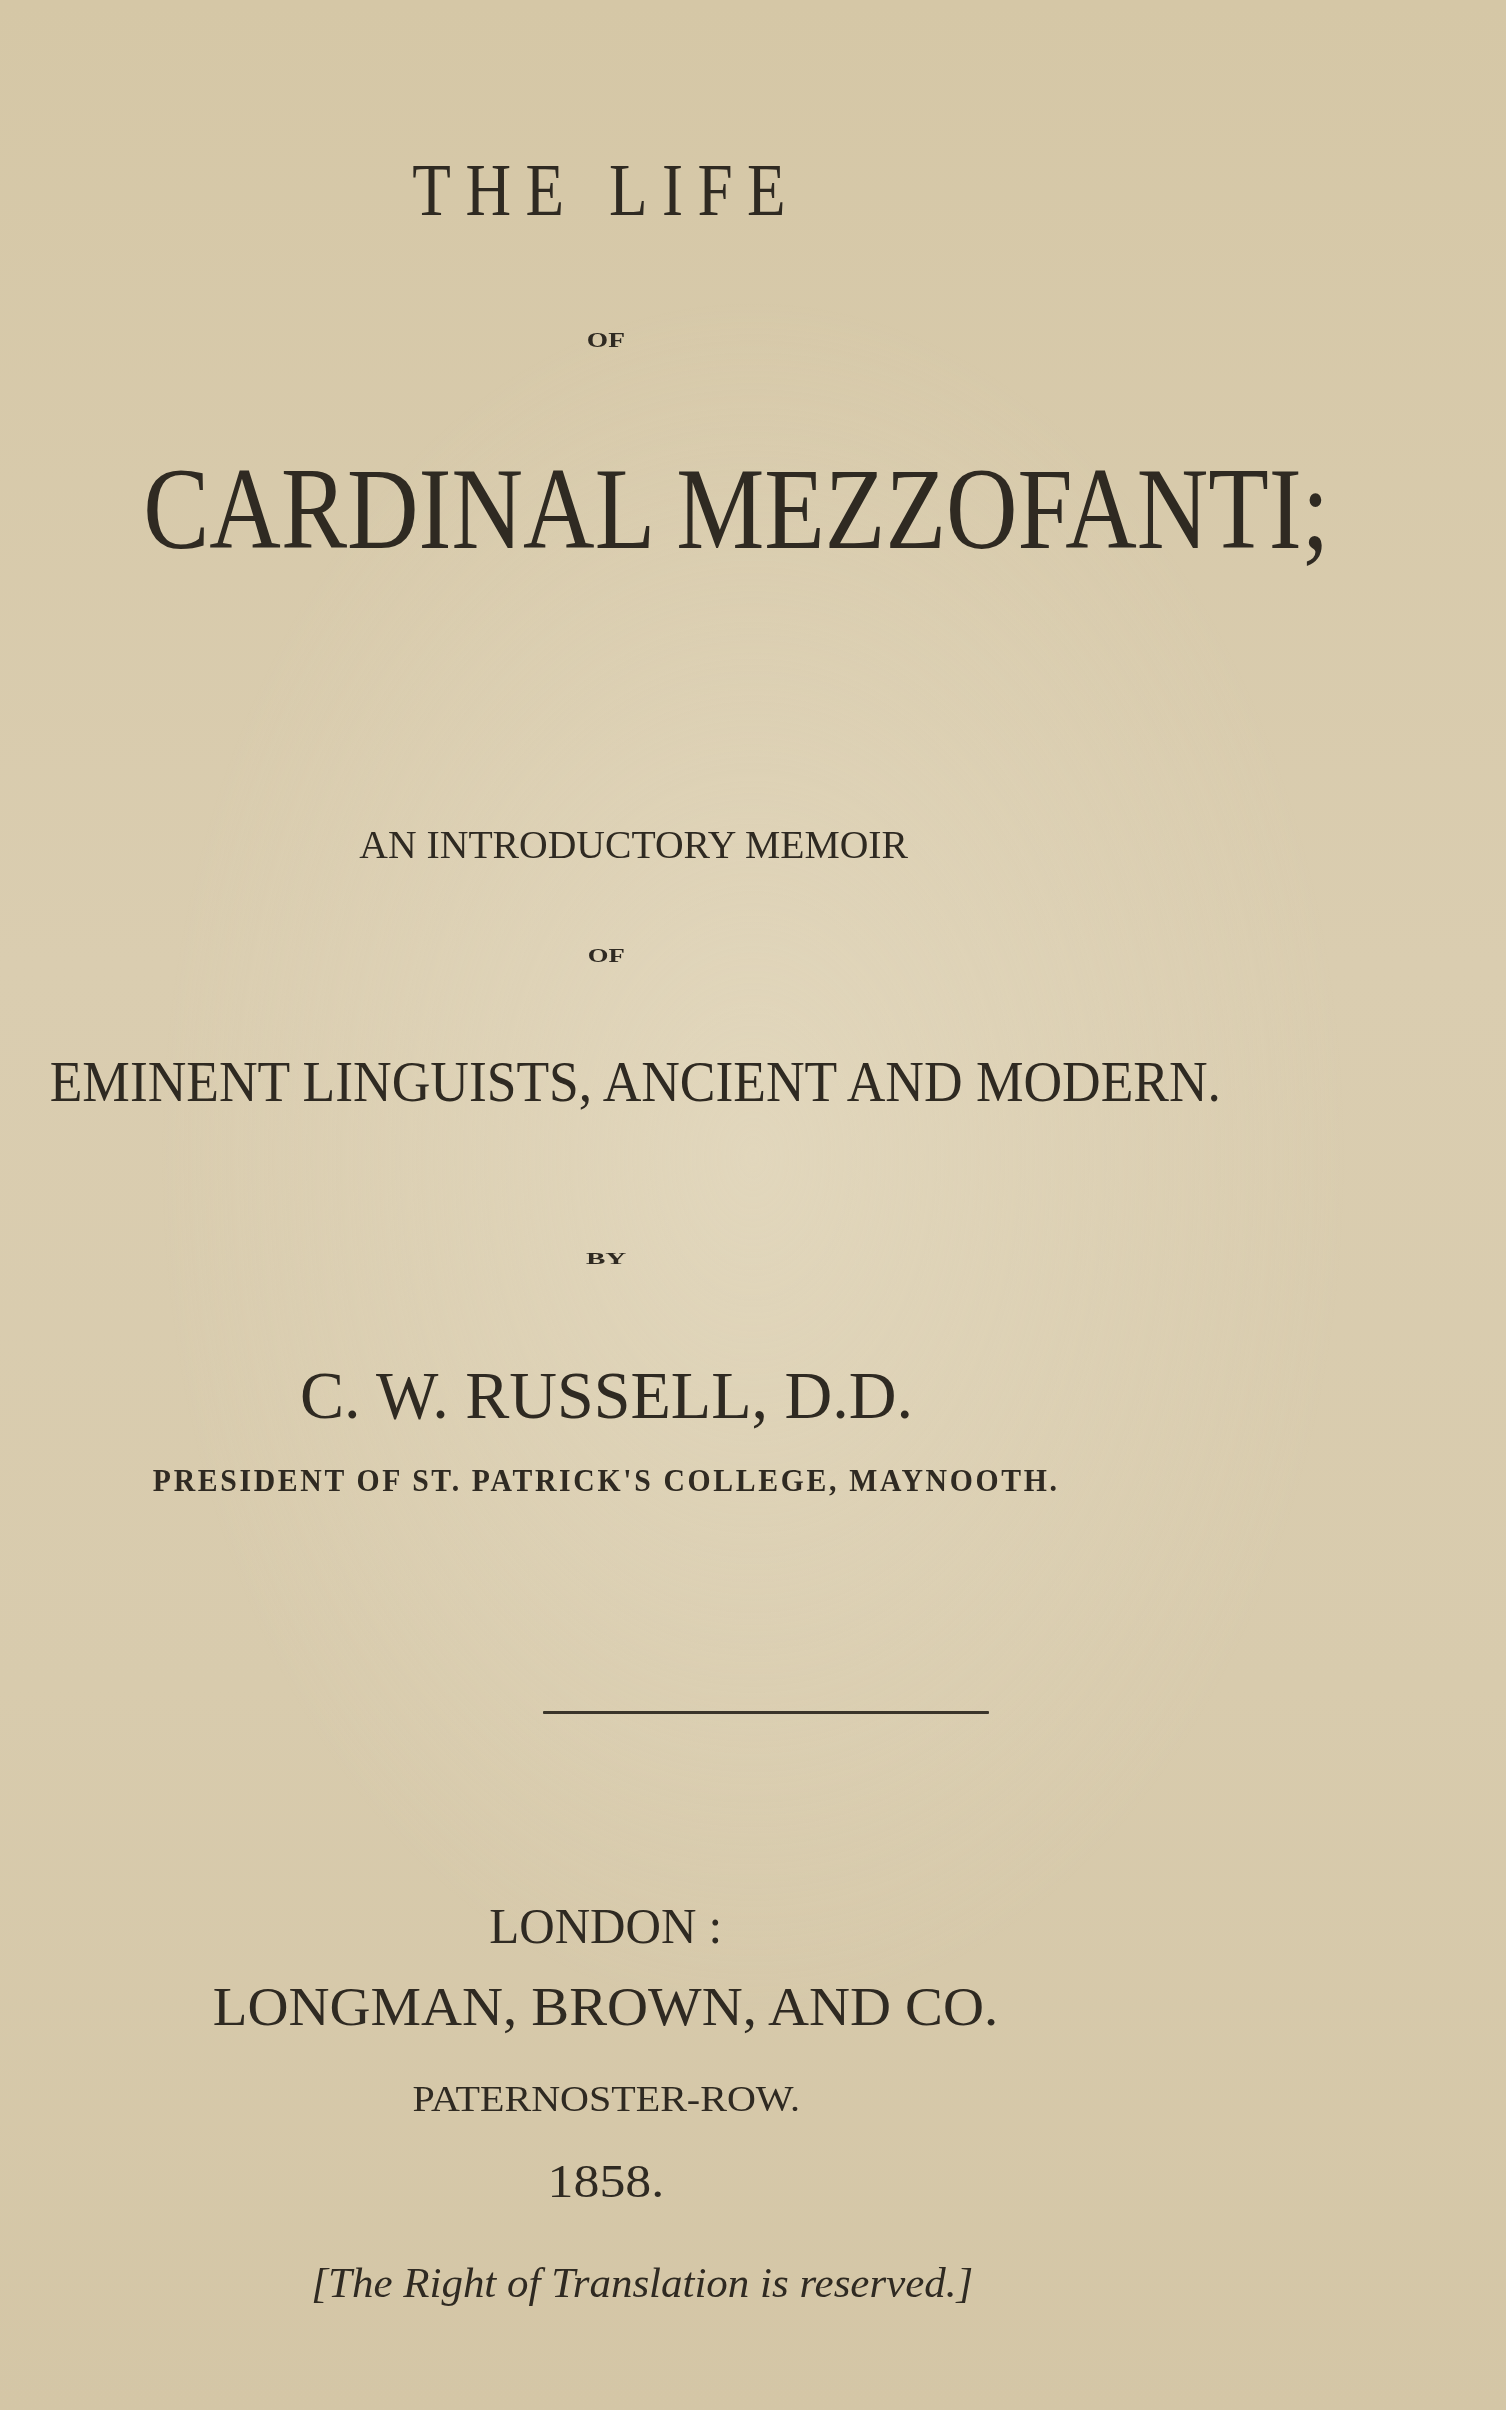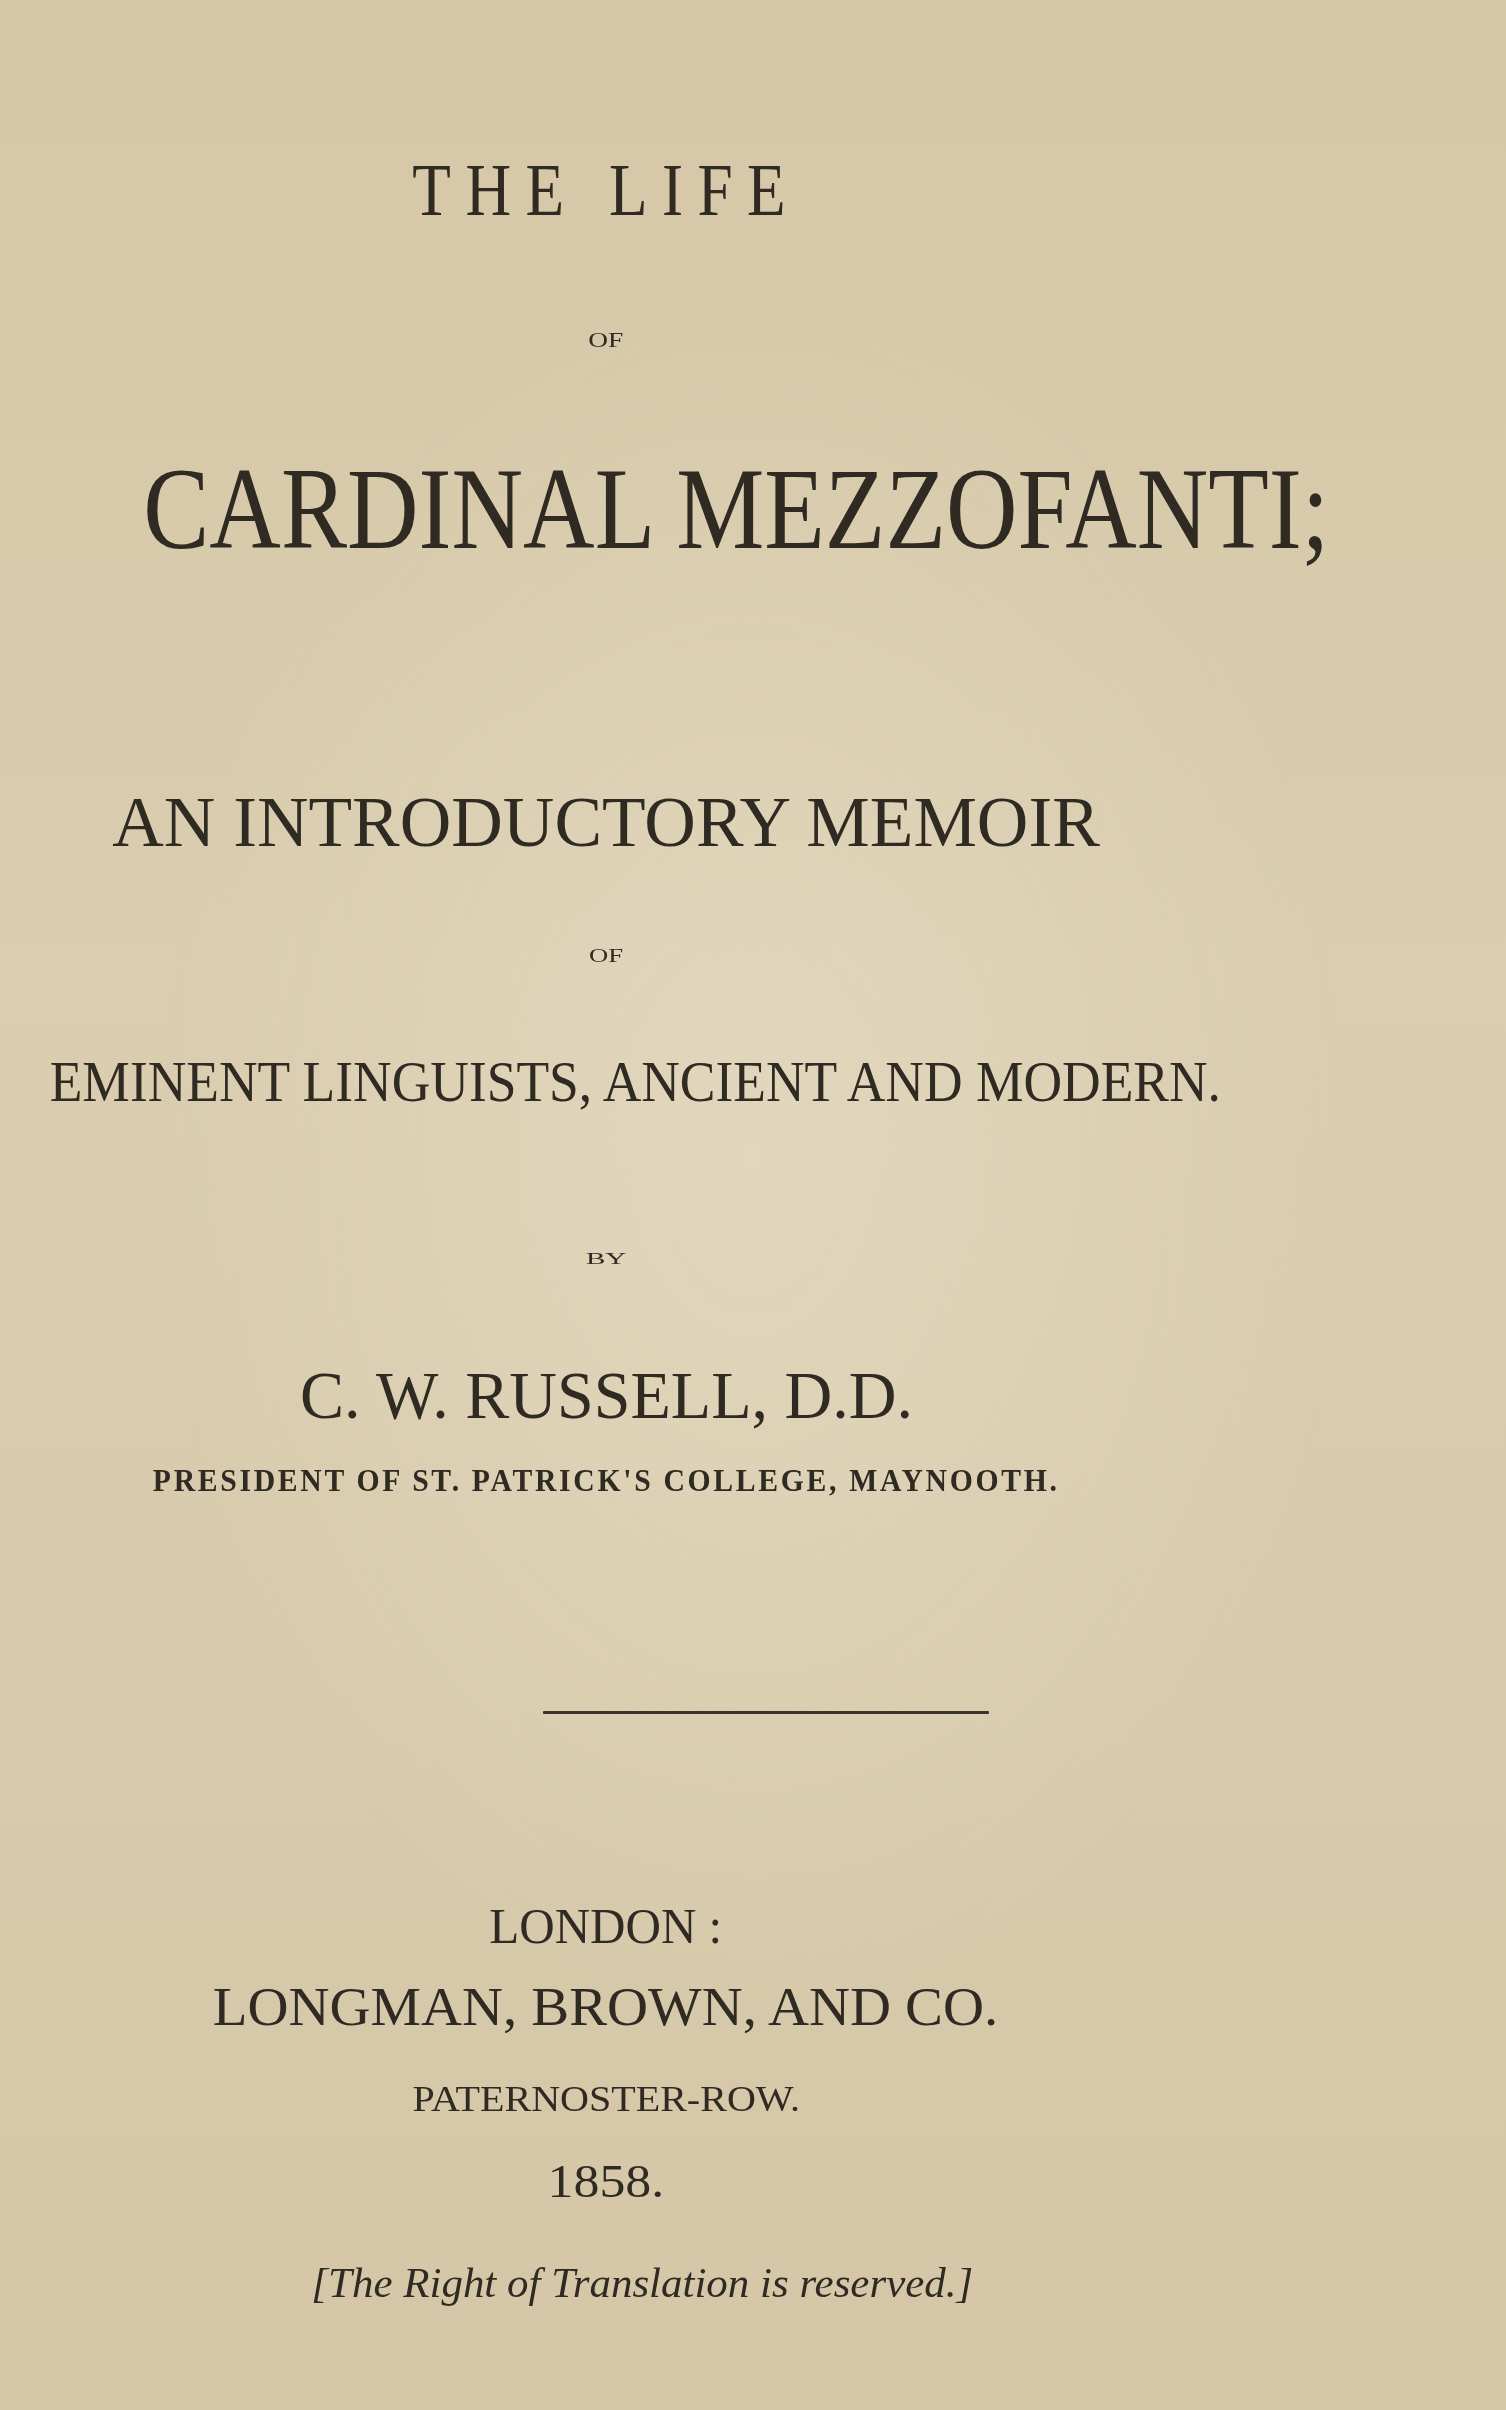--- a/index.html
+++ b/index.html
@@ -11,21 +11,21 @@
       linear-gradient(180deg, #d5c7a6 0%, #dacdb0 40%, #d8cbad 70%, #d4c6a6 100%);
     font-family: "Liberation Serif", "DejaVu Serif", serif;
     color: #2f2a22;
   }
   .page { position: absolute; left: 0; top: 0; width: 1507px; height: 2411px; }
   .line {
     position: absolute; left: 0; width: 1212px; text-align: center;
     white-space: nowrap; line-height: 1;
   }
   .line > span { display: inline-block; transform-origin: center center; }
-  .title-small { font-weight: 400; }
+  .title-small { font-weight: 700; }
   .italic { font-style: italic; }
   .rule {
     position: absolute; left: 543px; top: 1711px; width: 446px; height: 2.8px;
     background: #3a342a; border-radius: 0.9px;
   }
 </style>
 </head>
 <body>
 
 <div class="page">
@@ -36,21 +36,21 @@
 
   <div class="line title-small" style="top:330px; font-size:20px;">
     <span style="transform: scaleX(1.3712);">OF</span>
   </div>
 
   <div class="line" style="top:450px; font-size:117px;margin-left:36px;">
     <span style="transform: scaleX(0.8468);">CARDINAL MEZZOFANTI;</span>
   </div>
 
 
-  <div class="line" style="top:786px; font-size:72px;">
+  <div class="line" style="top:825px; font-size:40px;padding-left:28px;">
     <span style="transform: scaleX(0.9915);">AN INTRODUCTORY MEMOIR</span>
   </div>
 
   <div class="line title-small" style="top:946px; font-size:19px;">
     <span style="transform: scaleX(1.4038);">OF</span>
   </div>
 
   <div class="line" style="top:1053px; font-size:58px;">
     <span style="transform: scaleX(0.9218);">EMINENT LINGUISTS, ANCIENT AND MODERN.</span>
   </div>

